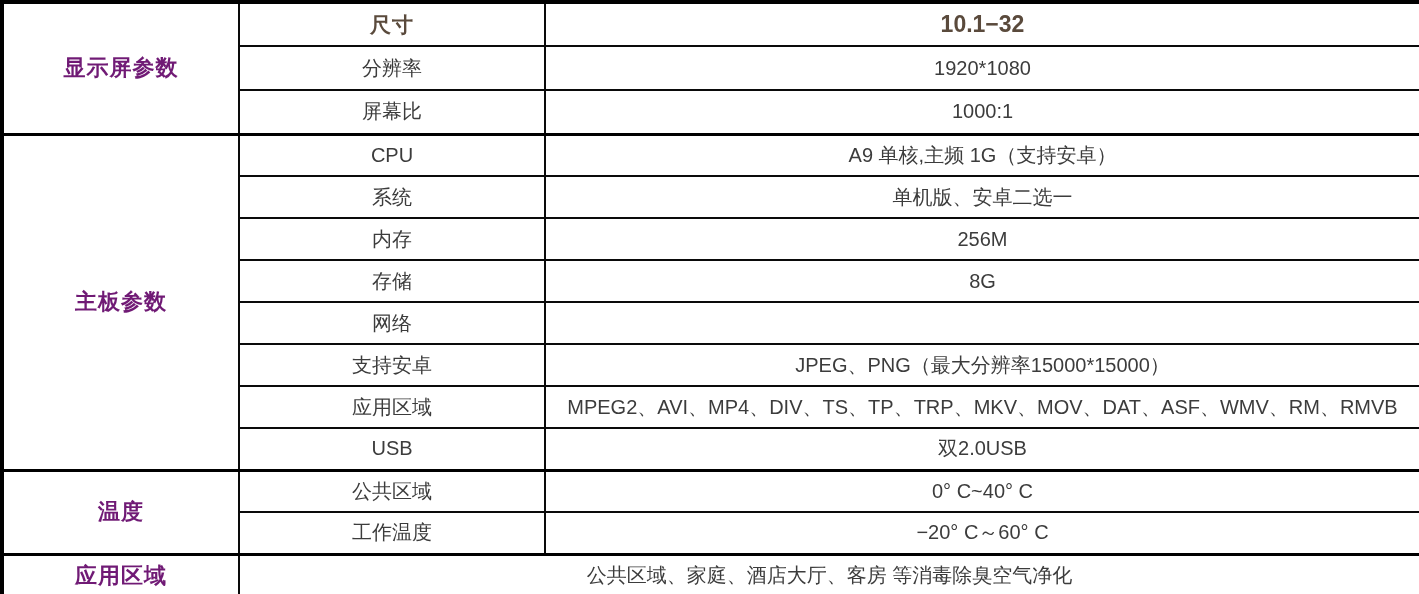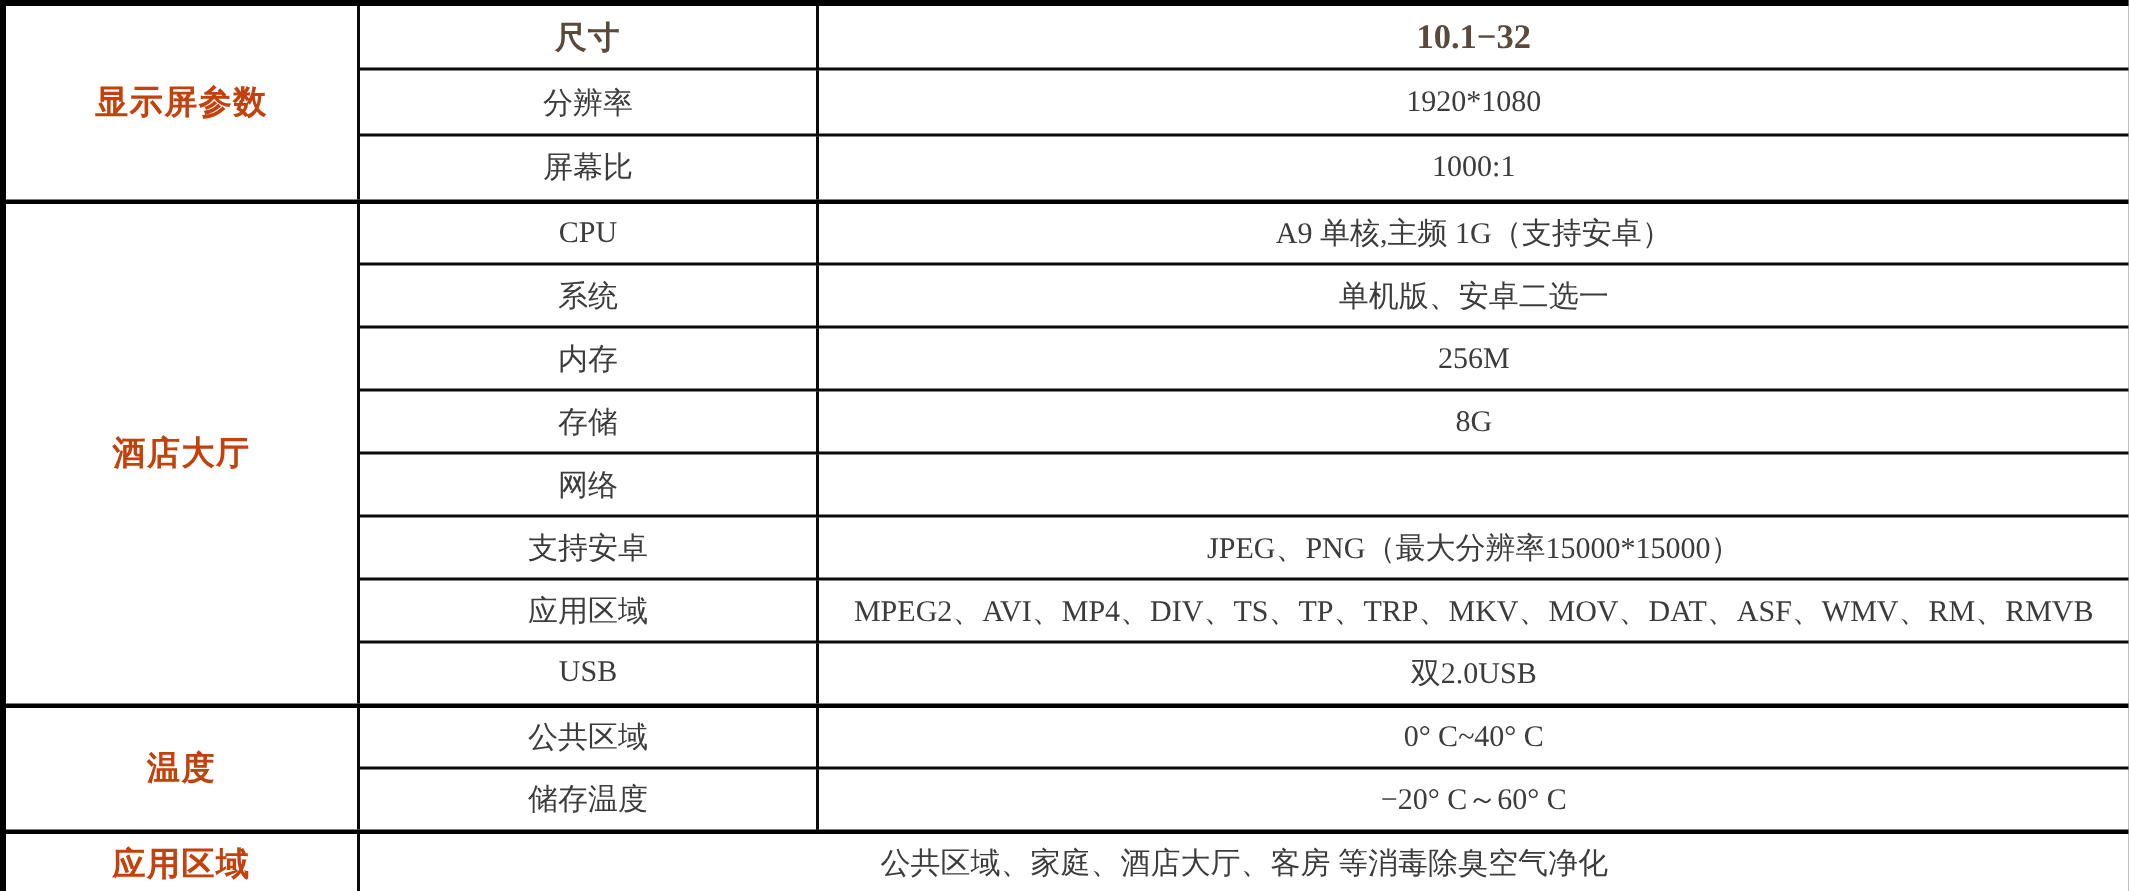--- a/index.html
+++ b/index.html
@@ -18,28 +18,27 @@
   .spec-table col.c-cat  { width: 237px; }
   .spec-table col.c-lbl  { width: 306px; }
   .spec-table col.c-val  { width: 876px; }
   .spec-table td {
     border: 2px solid #0a0a0a;
     text-align: center;
     vertical-align: middle;
     padding: 0 6px;
     overflow: hidden;
     white-space: nowrap;
-    font-family: Liberation Serif, serif;
   }
   
   tr.section-start td { border-top: 3px solid #000000; border-radius: 11px; }
   .cat-cell {
     font-weight: bold;
     font-size: 22px;
-    color: #c2410c;
+    color: #701a75;
     letter-spacing: 1px;
   }
   .lbl-cell, .val-cell {
     font-size: 20px;
     color: #3c3c3c;
   }
   .emph .lbl-cell {
     font-weight: bold;
     font-size: 21px;
     color: #5a4a3c;
@@ -72,21 +71,21 @@
     <tr class="r-tall">
       <td class="lbl-cell">分辨率</td>
       <td class="val-cell">1920*1080</td>
     </tr>
     <tr class="r-tall">
       <td class="lbl-cell">屏幕比</td>
       <td class="val-cell">1000:1</td>
     </tr>
 
     <tr class="section-start">
-      <td class="cat-cell" rowspan="8">酒店大厅</td>
+      <td class="cat-cell" rowspan="8">主板参数</td>
       <td class="lbl-cell">CPU</td>
       <td class="val-cell">A9 单核,主频 1G（支持安卓）</td>
     </tr>
     <tr>
       <td class="lbl-cell">系统</td>
       <td class="val-cell">单机版、安卓二选一</td>
     </tr>
     <tr>
       <td class="lbl-cell">内存</td>
       <td class="val-cell">256M</td>
@@ -111,21 +110,21 @@
       <td class="lbl-cell">USB</td>
       <td class="val-cell">双2.0USB</td>
     </tr>
 
     <tr class="section-start">
       <td class="cat-cell" rowspan="2">温度</td>
       <td class="lbl-cell">公共区域</td>
       <td class="val-cell">0° C~40° C</td>
     </tr>
     <tr>
-      <td class="lbl-cell">储存温度</td>
+      <td class="lbl-cell">工作温度</td>
       <td class="val-cell">−20° C～60° C</td>
     </tr>
 
     <tr class="section-start r-tall">
       <td class="cat-cell">应用区域</td>
       <td class="val-cell" colspan="2">公共区域、家庭、酒店大厅、客房 等消毒除臭空气净化</td>
     </tr>
   </tbody>
 </table>
 

